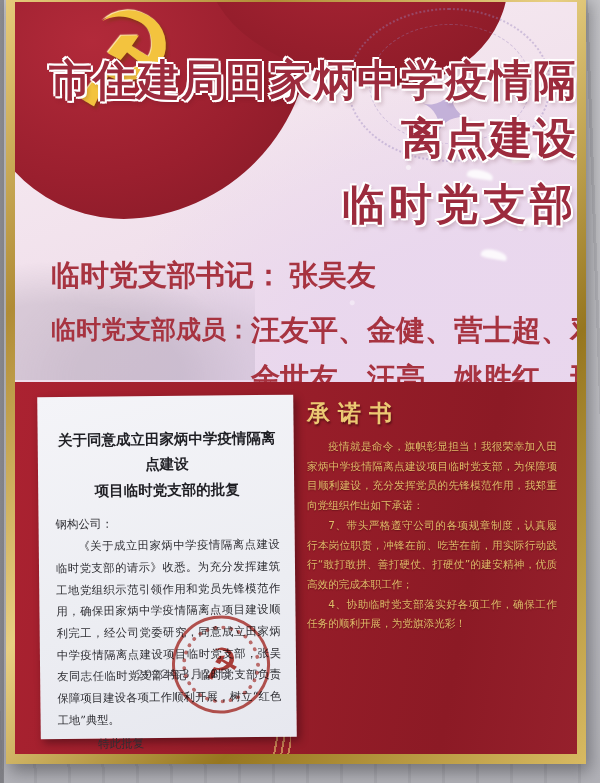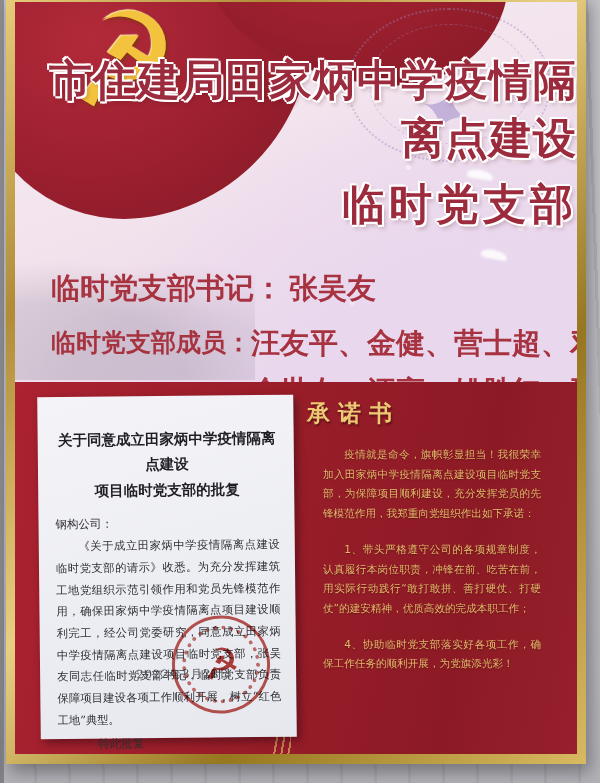--- a/index.html
+++ b/index.html
@@ -45,21 +45,21 @@
     background:
       radial-gradient(ellipse at 25% 100%, rgba(150,140,160,.55) 0 45%, rgba(0,0,0,0) 70%),
       radial-gradient(ellipse at 70% 100%, rgba(160,150,170,.45) 0 40%, rgba(0,0,0,0) 70%);}
   
   .headline{position:relative;text-align:right;margin-top:50px;
     font-family:"DejaVu Serif","Liberation Serif",serif;font-weight:700;color:#9c2b3d;}
   .headline .l1{font-size:43px;letter-spacing:1px;
     text-shadow:2px 0 0 #fff,-2px 0 0 #fff,0 2px 0 #fff,0 -2px 0 #fff,2px 2px 0 #fff,-2px -2px 0 #fff,3px 4px 4px rgba(80,20,30,.25);}
   .headline .l2{font-size:43px;margin-top:8px;letter-spacing:4px;
     text-shadow:2px 0 0 #fff,-2px 0 0 #fff,0 2px 0 #fff,0 -2px 0 #fff,2px 2px 0 #fff,-2px -2px 0 #fff,3px 4px 4px rgba(80,20,30,.25);font-family:Liberation Serif, serif;}
-  .secretary{position:relative;margin:35px 0 0 36px;font-size:29px;font-weight:700;color:#a73340;}
+  .secretary{position:relative;margin:22px 0 0 36px;font-size:29px;font-weight:700;color:#a73340;}
   .secretary .name{margin-left:6px;}
   .members{position:relative;display:flex;margin:10px 0 0 36px;align-items:flex-start;}
   .members .lab{font-size:25px;font-weight:700;color:#a73340;white-space:nowrap;line-height:48px;}
   .members .names{font-size:29px;font-weight:700;color:#a73340;line-height:48px;white-space:nowrap;}
   
   .red-panel{position:absolute;left:0;right:0;bottom:0;height:372px;
     background:linear-gradient(100deg,#ab2231 0%,#9a1e2a 40%,#8c1a25 78%,#96202c 100%);}
   .gold-streaks{position:absolute;left:258px;bottom:0;width:18px;height:120px;opacity:.7;
     background:repeating-linear-gradient(100deg,rgba(226,188,107,.9) 0 2px,rgba(0,0,0,0) 2px 7px);}
   
@@ -76,21 +76,21 @@
     border:3px solid rgba(176,44,38,.8);mix-blend-mode:multiply;transform:rotate(-8deg);
     display:flex;align-items:center;justify-content:center;}
   .stamp .inner-ring{position:absolute;inset:7px;border-radius:50%;
     border:4px dotted rgba(176,44,38,.65);}
   .stamp .sickle{font-size:42px;line-height:1;color:rgba(176,44,38,.9);}
   
   .commit{position:absolute;left:292px;right:20px;top:8px;bottom:8px;color:#dfba6a;}
   .commit .cttl{text-align:left;font-size:23px;font-weight:700;letter-spacing:8px;color:#ecc973;
     font-family:"DejaVu Serif","Liberation Serif",serif;margin:8px 0 8px;
     text-shadow:1px 2px 2px rgba(60,8,12,.6);}
-  .commit p{margin:16px;font-size:10.6px;line-height:1.86;text-indent:2em;text-align:justify;
+  .commit p{margin:0;font-size:10.6px;line-height:1.86;text-indent:2em;text-align:justify;
     color:#e0bb69;text-shadow:0 1px 1px rgba(70,10,14,.5);}
 </style>
 </head>
 <body>
 
 <div class="scene">
   <div class="frame">
     <div class="poster">
 
       <div class="flag"></div>
@@ -138,21 +138,21 @@
           <div class="pdate">2022年3月22日</div>
           <div class="stamp">
             <div class="inner-ring"></div>
             <div class="sickle">☭</div>
           </div>
         </div>
 
         <div class="commit">
           <div class="cttl">承诺书</div>
           <p>疫情就是命令，旗帜彰显担当！我很荣幸加入田家炳中学疫情隔离点建设项目临时党支部，为保障项目顺利建设，充分发挥党员的先锋模范作用，我郑重向党组织作出如下承诺：</p>
-          <p>1、带头严格遵守公司的各项规章制度，认真履行本岗位职责，冲锋在前、吃苦在前，用实际行动践行“敢打敢拼、善打硬仗、打硬仗”的建安精神，优质高效的完成本职工作；</p>
+          <p>7、带头严格遵守公司的各项规章制度，认真履行本岗位职责，冲锋在前、吃苦在前，用实际行动践行“敢打敢拼、善打硬仗、打硬仗”的建安精神，优质高效的完成本职工作；</p>
           <p>4、协助临时党支部落实好各项工作，确保工作任务的顺利开展，为党旗添光彩！</p>
 
         </div>
       </div>
 
     </div>
   </div>
 </div>
 
 </body></html>

